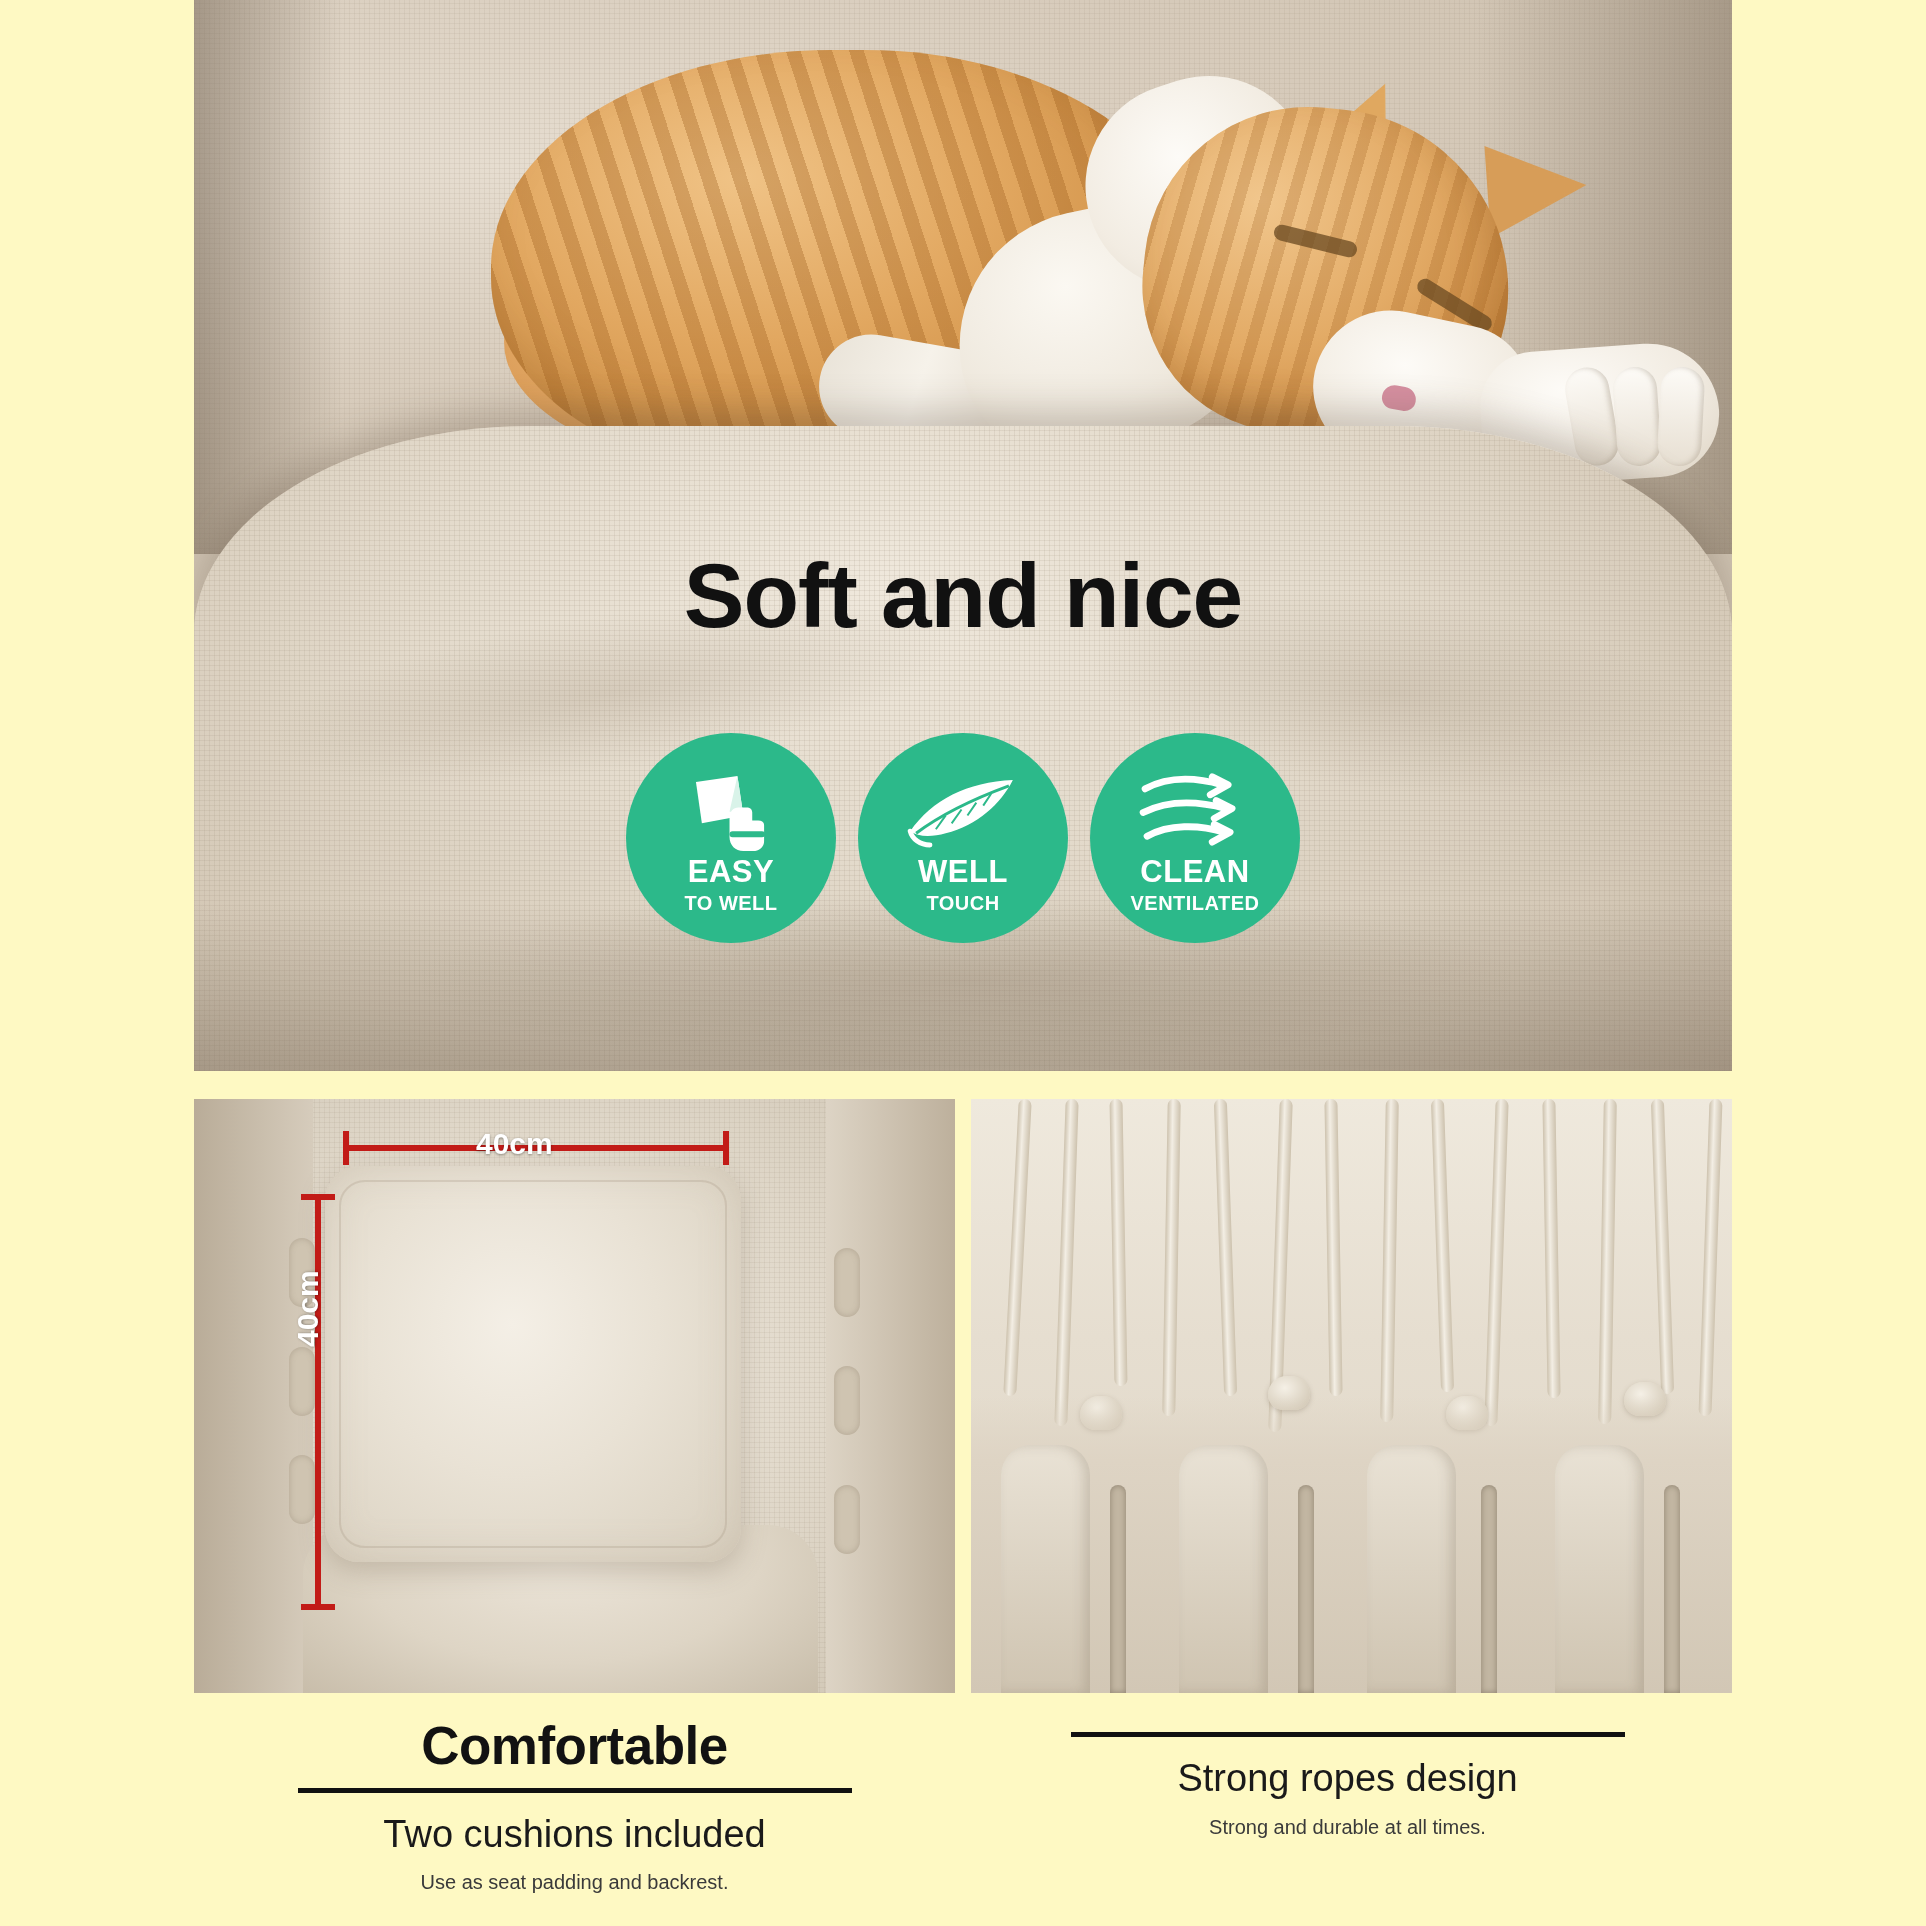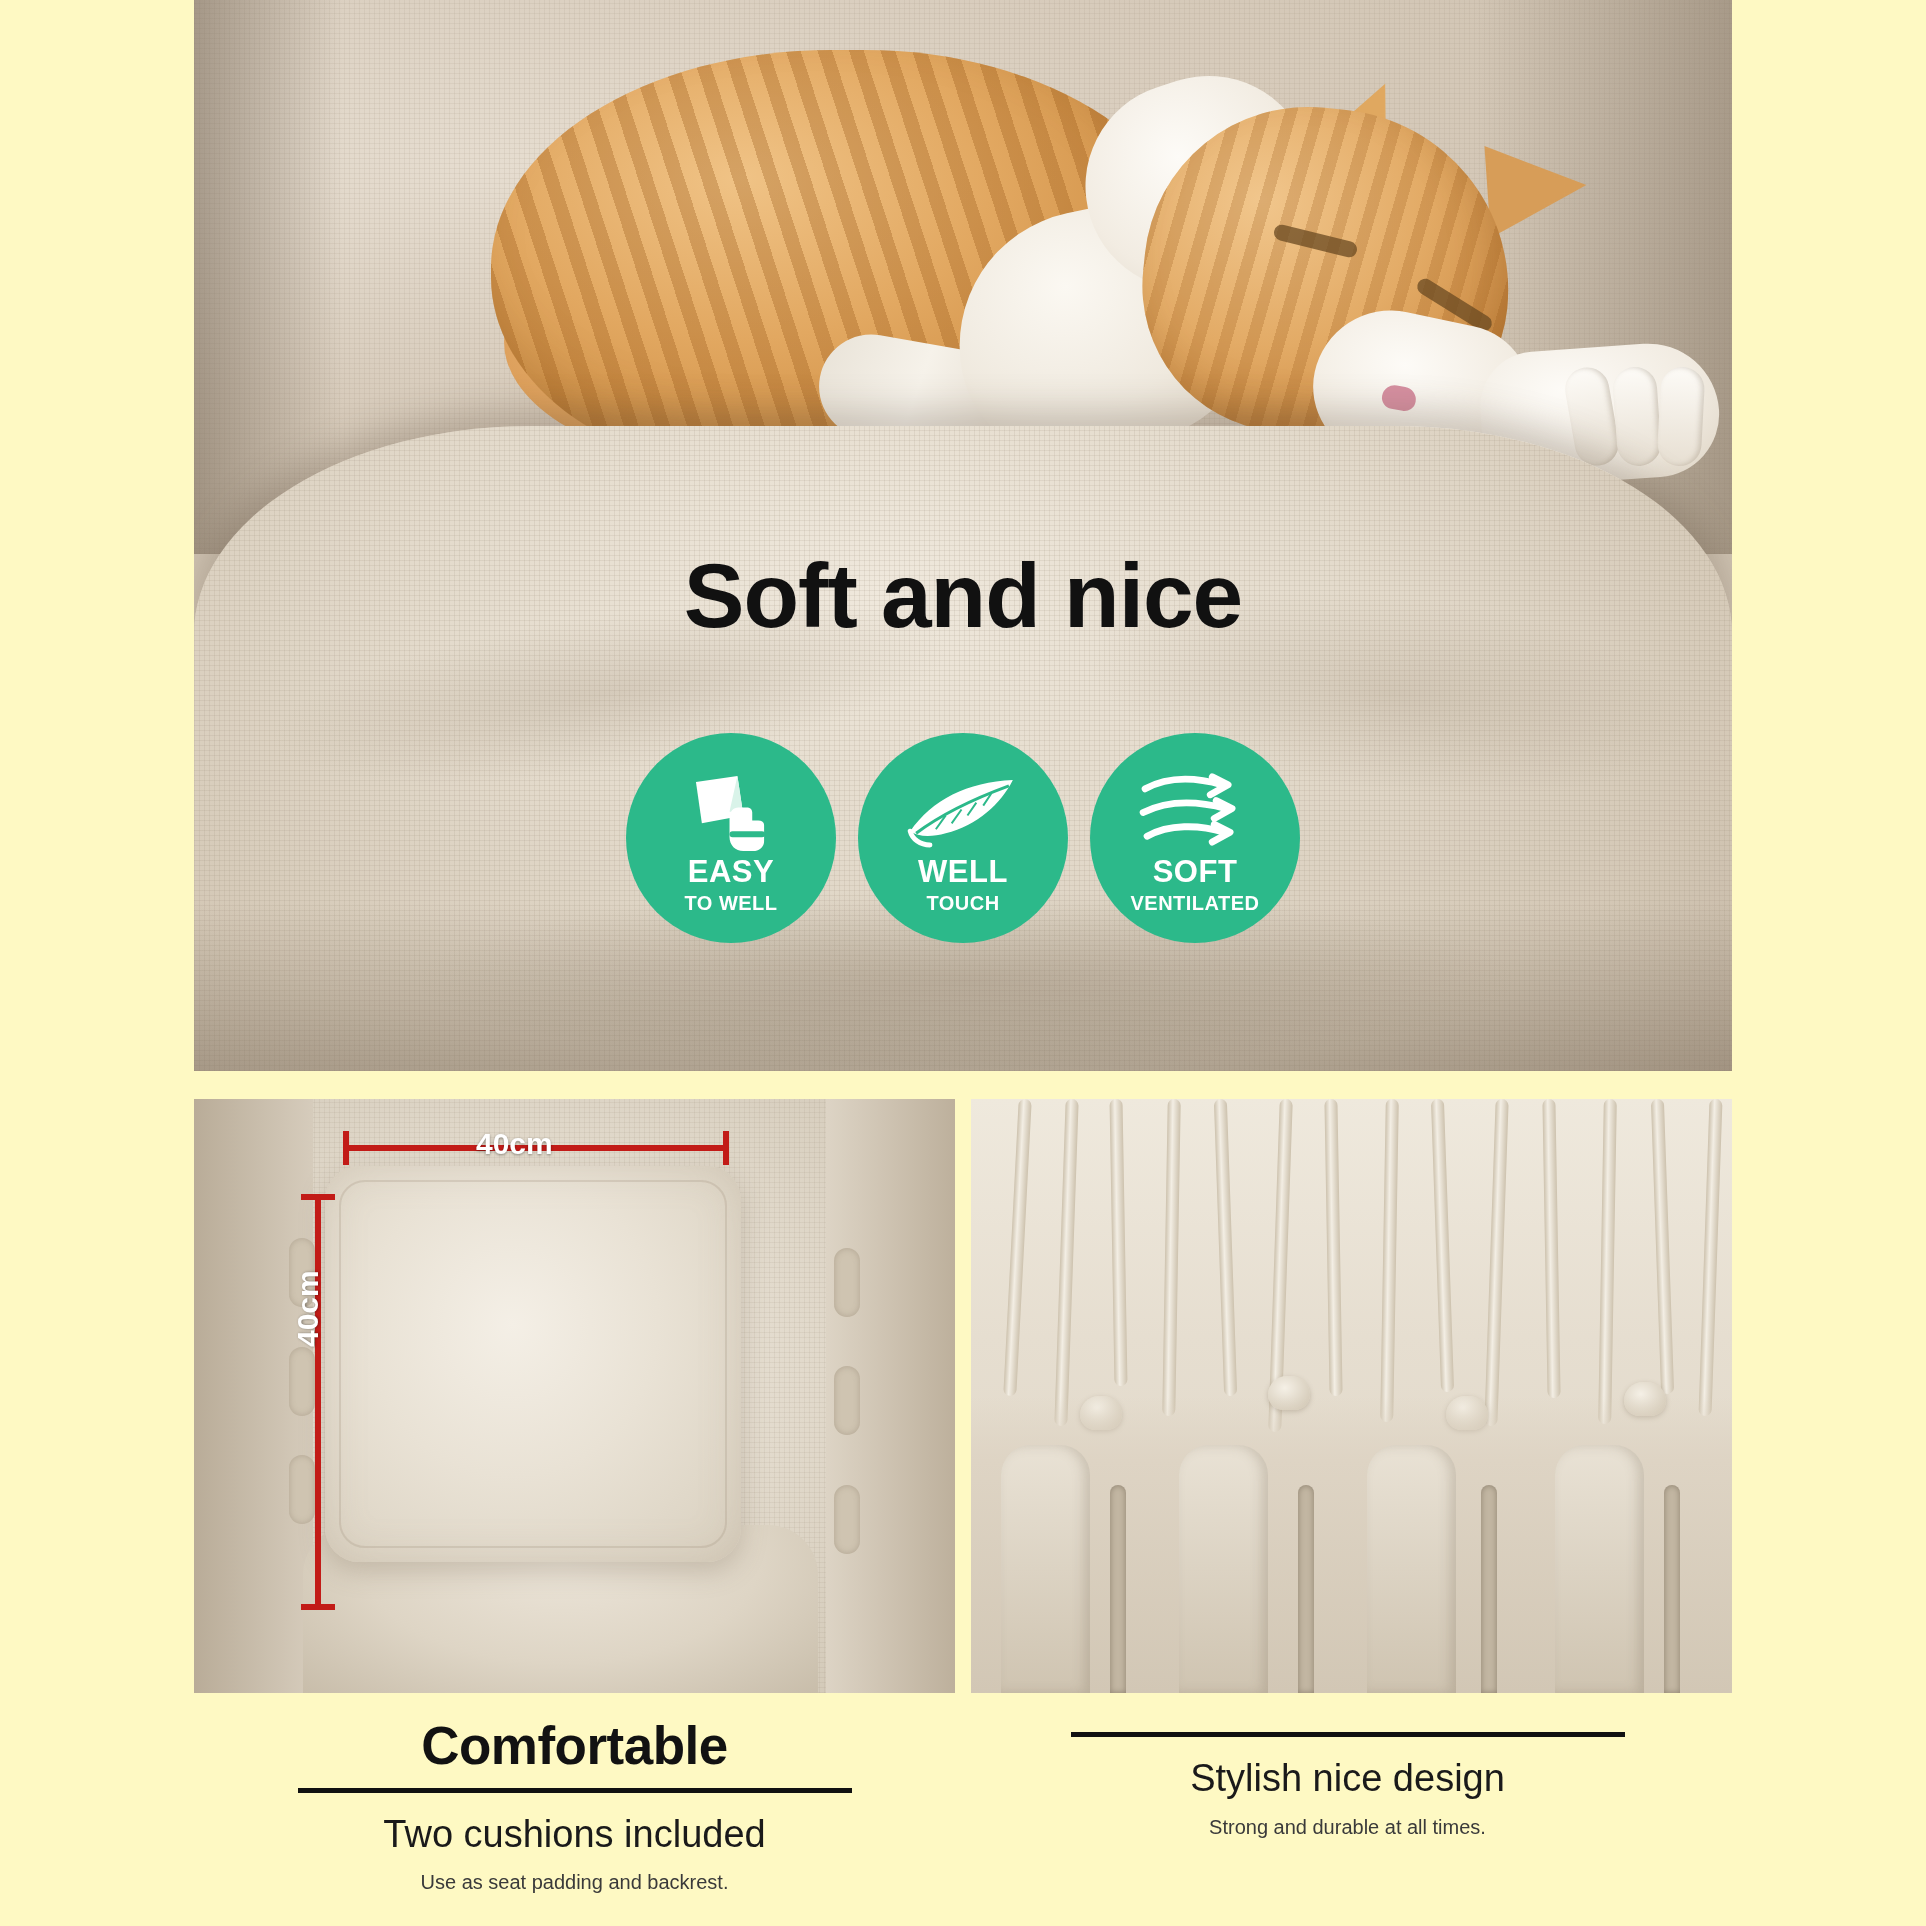--- a/index.html
+++ b/index.html
@@ -583,21 +583,21 @@
         <div class="badge-icon">
           <svg width="117" height="77" viewBox="0 0 118 78" aria-hidden="true">
             <path d="M8 16 C30 4 58 4 86 12" stroke="#ffffff" stroke-width="7" fill="none" stroke-linecap="round"></path>
             <path d="M76 4 L92 12 L74 22" stroke="#ffffff" stroke-width="7" fill="none" stroke-linecap="round" stroke-linejoin="round"></path>
             <path d="M6 40 C30 28 60 28 90 36" stroke="#ffffff" stroke-width="7" fill="none" stroke-linecap="round"></path>
             <path d="M80 28 L96 36 L78 46" stroke="#ffffff" stroke-width="7" fill="none" stroke-linecap="round" stroke-linejoin="round"></path>
             <path d="M10 64 C32 52 62 52 88 60" stroke="#ffffff" stroke-width="7" fill="none" stroke-linecap="round"></path>
             <path d="M78 52 L94 60 L76 70" stroke="#ffffff" stroke-width="7" fill="none" stroke-linecap="round" stroke-linejoin="round"></path>
           </svg>
         </div>
-        <div class="badge-title">SOFT</div>
+        <div class="badge-title">CLEAN</div>
         <div class="badge-sub">VENTILATED</div>
       </div>
 
     </div>
   </div>
 
   <div class="panels">
 
     <div class="panel panel-cushion">
       <div class="chair-back"></div>
@@ -653,19 +653,19 @@
 
   <div class="captions">
     <div class="caption-col">
       <div class="caption-title">Comfortable</div>
       <div class="caption-rule"></div>
       <div class="caption-main">Two cushions included</div>
       <div class="caption-sub">Use as seat padding and backrest.</div>
     </div>
     <div class="caption-col">
       <div class="caption-rule"></div>
-      <div class="caption-main">Stylish nice design</div>
+      <div class="caption-main">Strong ropes design</div>
       <div class="caption-sub">Strong and durable at all times.</div>
     </div>
   </div>
 
 </div>
 
 
 </body></html>

